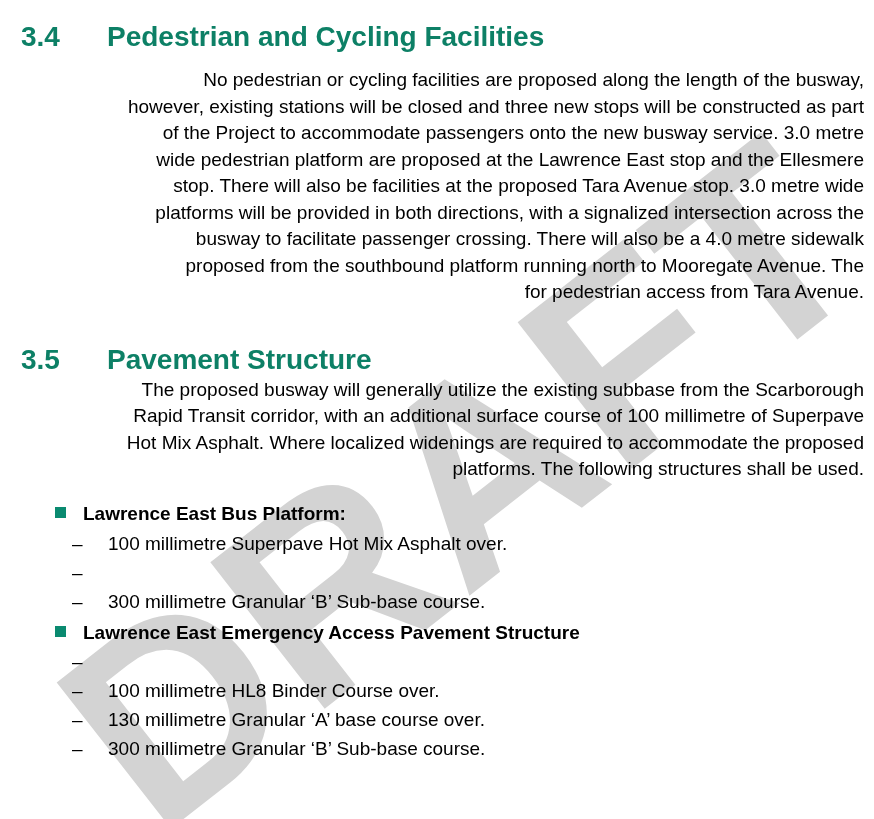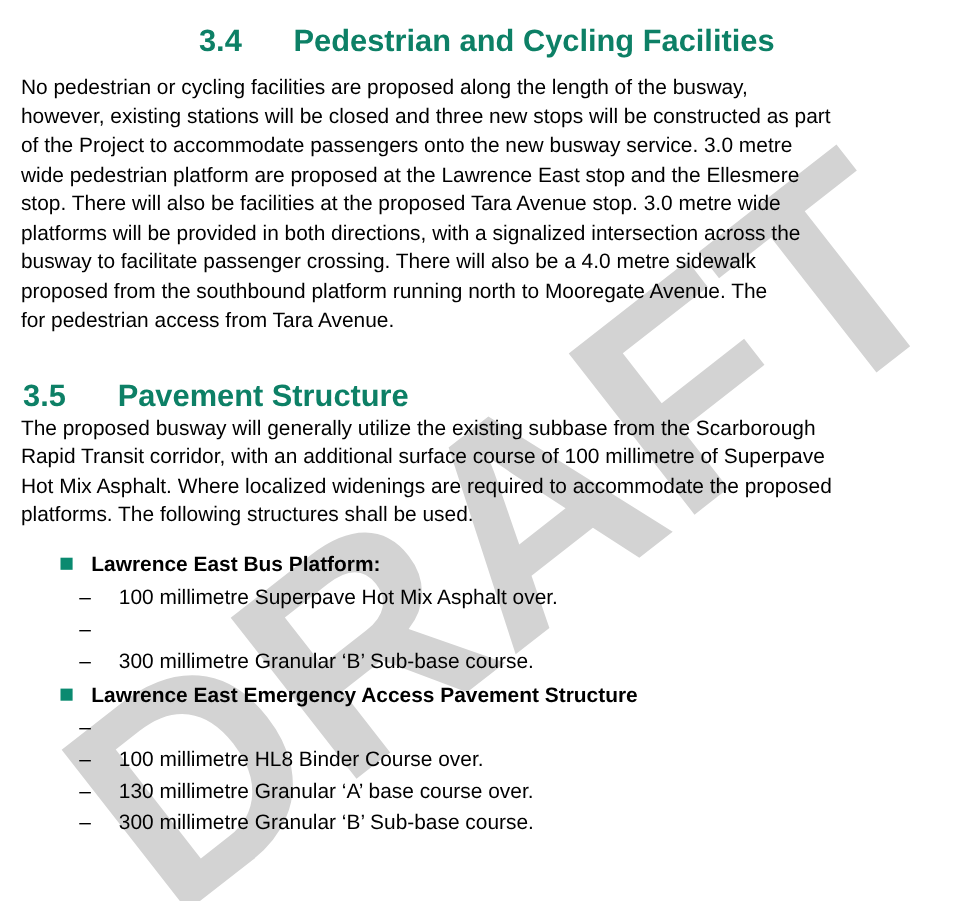--- a/index.html
+++ b/index.html
@@ -40,23 +40,23 @@
     line-height: 34px;
     color: #0d8066;
     white-space: nowrap;
   }
   .section-heading .sec-num {
     display: inline-block;
     width: 86px;
     margin-left: 2px;
     flex: 0 0 auto;
   }
-  .h-34 { margin-top: 20px; justify-content: center; }
+  .h-34 { margin-top: 20px; }
   .h-35 { margin-top: 37px; }
-  .para { font-size: 19px; }
+  .para { font-size: 19px; text-align: right; }
   .para-1 { margin-top: 13px; }
   .para-2 { }
   .para-line {
     line-height: 26.5px;
     height: 26.5px;
     white-space: nowrap;
   }
   .bullet-row {
     display: flex;
     align-items: flex-start;

